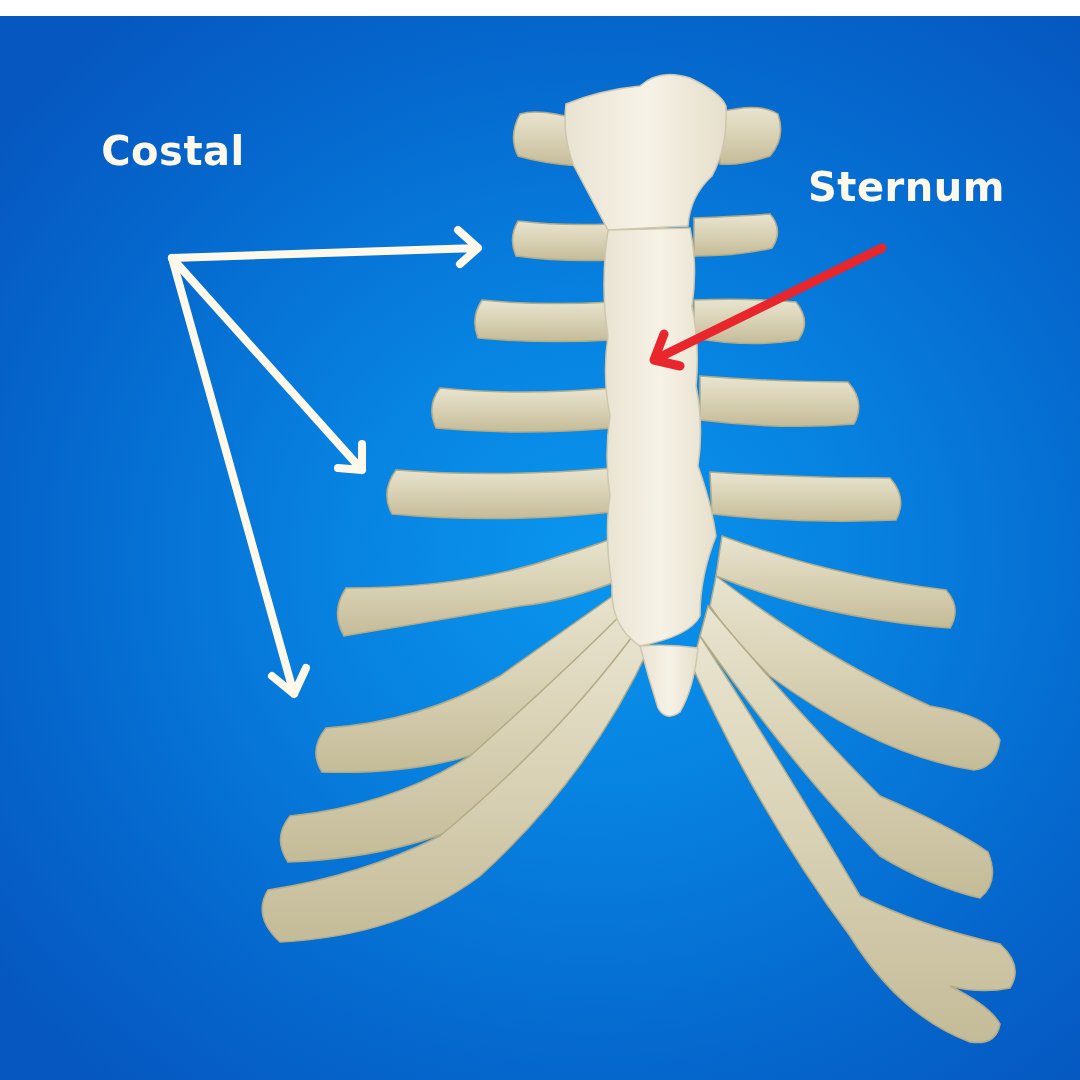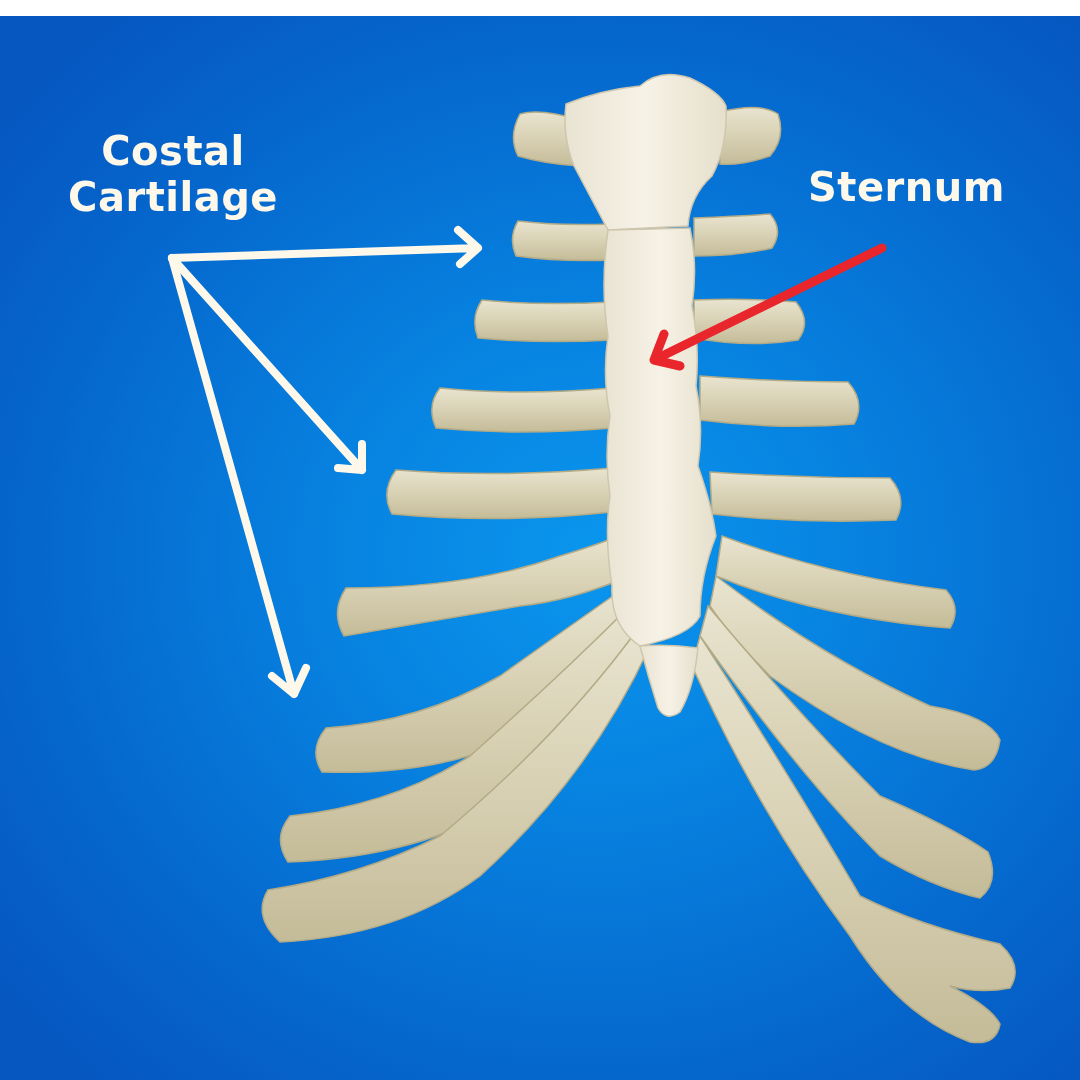--- a/index.html
+++ b/index.html
@@ -78,17 +78,16 @@
       <path d="M172 242 L294 678 M272 660 L294 678 L306 652"></path>
     </g>
 
     <g stroke="#e8262b" stroke-width="9" stroke-linecap="round" stroke-linejoin="round" fill="none">
       <path d="M882 232 L654 344 M664 318 L654 344 L680 350"></path>
     </g>
   </svg>
 
   <div class="label label-costal">
     <div>Costal</div>
-    <div>Cartilage</div>
   </div>
 
   <div class="label label-sternum">Sternum</div>
 </div>
 
 </body></html>

